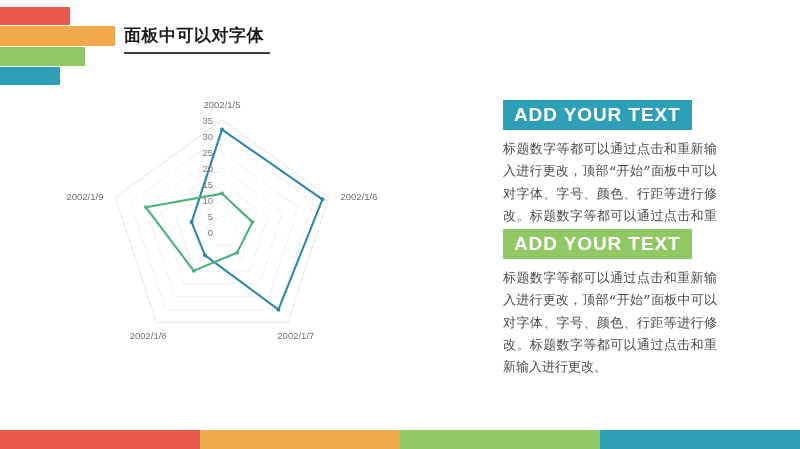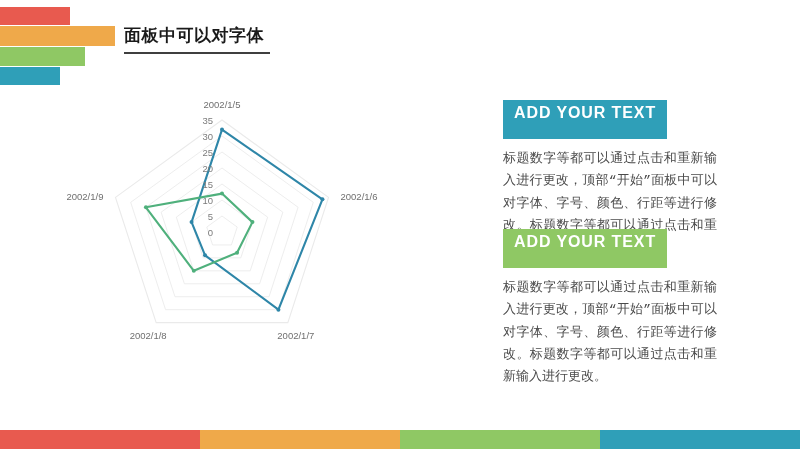--- a/index.html
+++ b/index.html
@@ -80,23 +80,23 @@
   .text-block {
     position: absolute;
     left: 503px;
     width: 230px;
   }
   #text-block-1 { top: 100px; }
   #text-block-2 { top: 229px; }
 
   .block-header {
     display: inline-block;
-    padding: 5px 11px 18px 11px;
+    padding: 5px 11px 6px 11px;
     color: #ffffff;
-    font-size: 16px;
+    font-size: 19px;
     font-weight: bold;
     letter-spacing: 0.9px;
     line-height: 1;
   }
   .block-body {
     margin-top: 9px;
     font-size: 13px;
     line-height: 1.72;
     color: #4a4a4a;
     text-align: justify;

